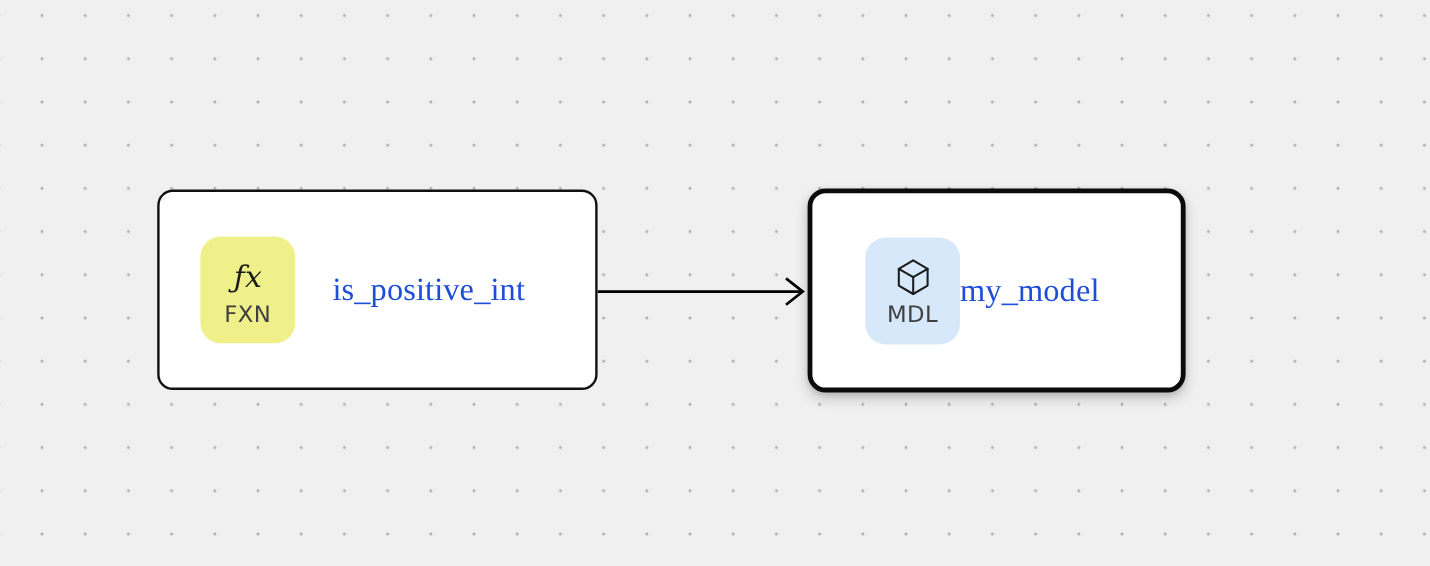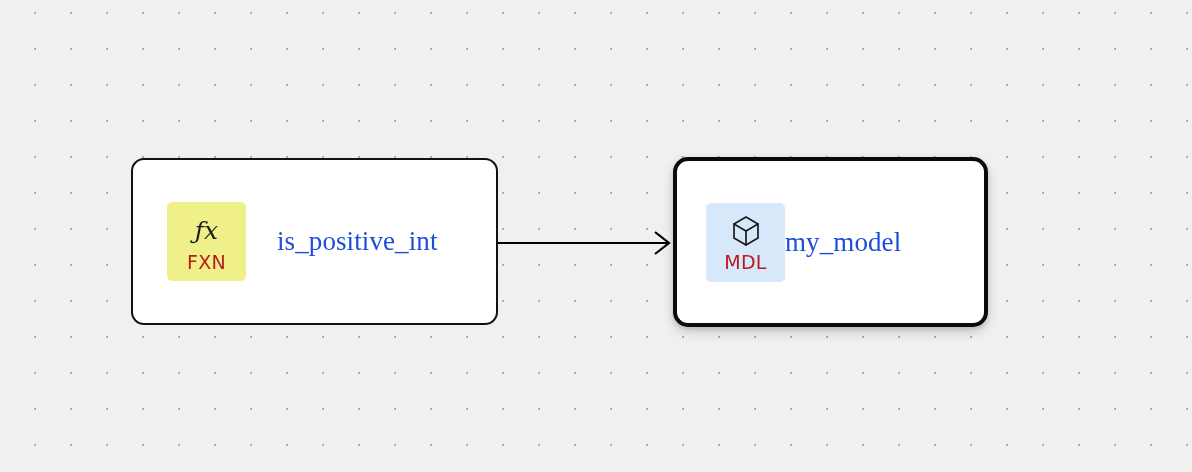--- a/index.html
+++ b/index.html
@@ -53,30 +53,30 @@
     border: 2px solid #111111;
     padding-left: 34px;
   }
 
   .node-mdl {
     left: 673px;
     top: 157px;
     width: 315px;
     height: 170px;
     border: 4px solid #0b0b0b;
-    padding-left: 29px;
+    padding-left: 44px;
     border-radius: 15px;
     box-shadow: 0 5px 11px rgba(0,0,0,0.17), 0 2px 4px rgba(0,0,0,0.10);
   }
 
   
   .badge {
     width: 79px;
-    height: 79px;
-    border-radius: 5px;
+    height: 89px;
+    border-radius: 17px;
     display: flex;
     flex-direction: column;
     align-items: center;
     justify-content: center;
     flex: 0 0 auto;
   }
   .badge-fxn { background: #f0f08a; }
   .badge-mdl { background: #d8e8fb; }
 
   .badge-glyph {
@@ -89,21 +89,21 @@
   .badge-glyph-fxn {
     font-family: "DejaVu Serif", serif;
     font-size: 25px;
     font-style: italic;
     line-height: 1;
     letter-spacing: 0px;
   }
   .badge-abbr {
     font-family: "DejaVu Sans", sans-serif;
     font-size: 19px;
-    color: #b91c1c;
+    color: #404040;
     letter-spacing: 0.3px;
     line-height: 1;
     margin-top: 3px;
   }
 
   
   .node-title {
     font-family: Liberation Serif, serif;
     font-size: 27px;
     color: #1d4ed8;

